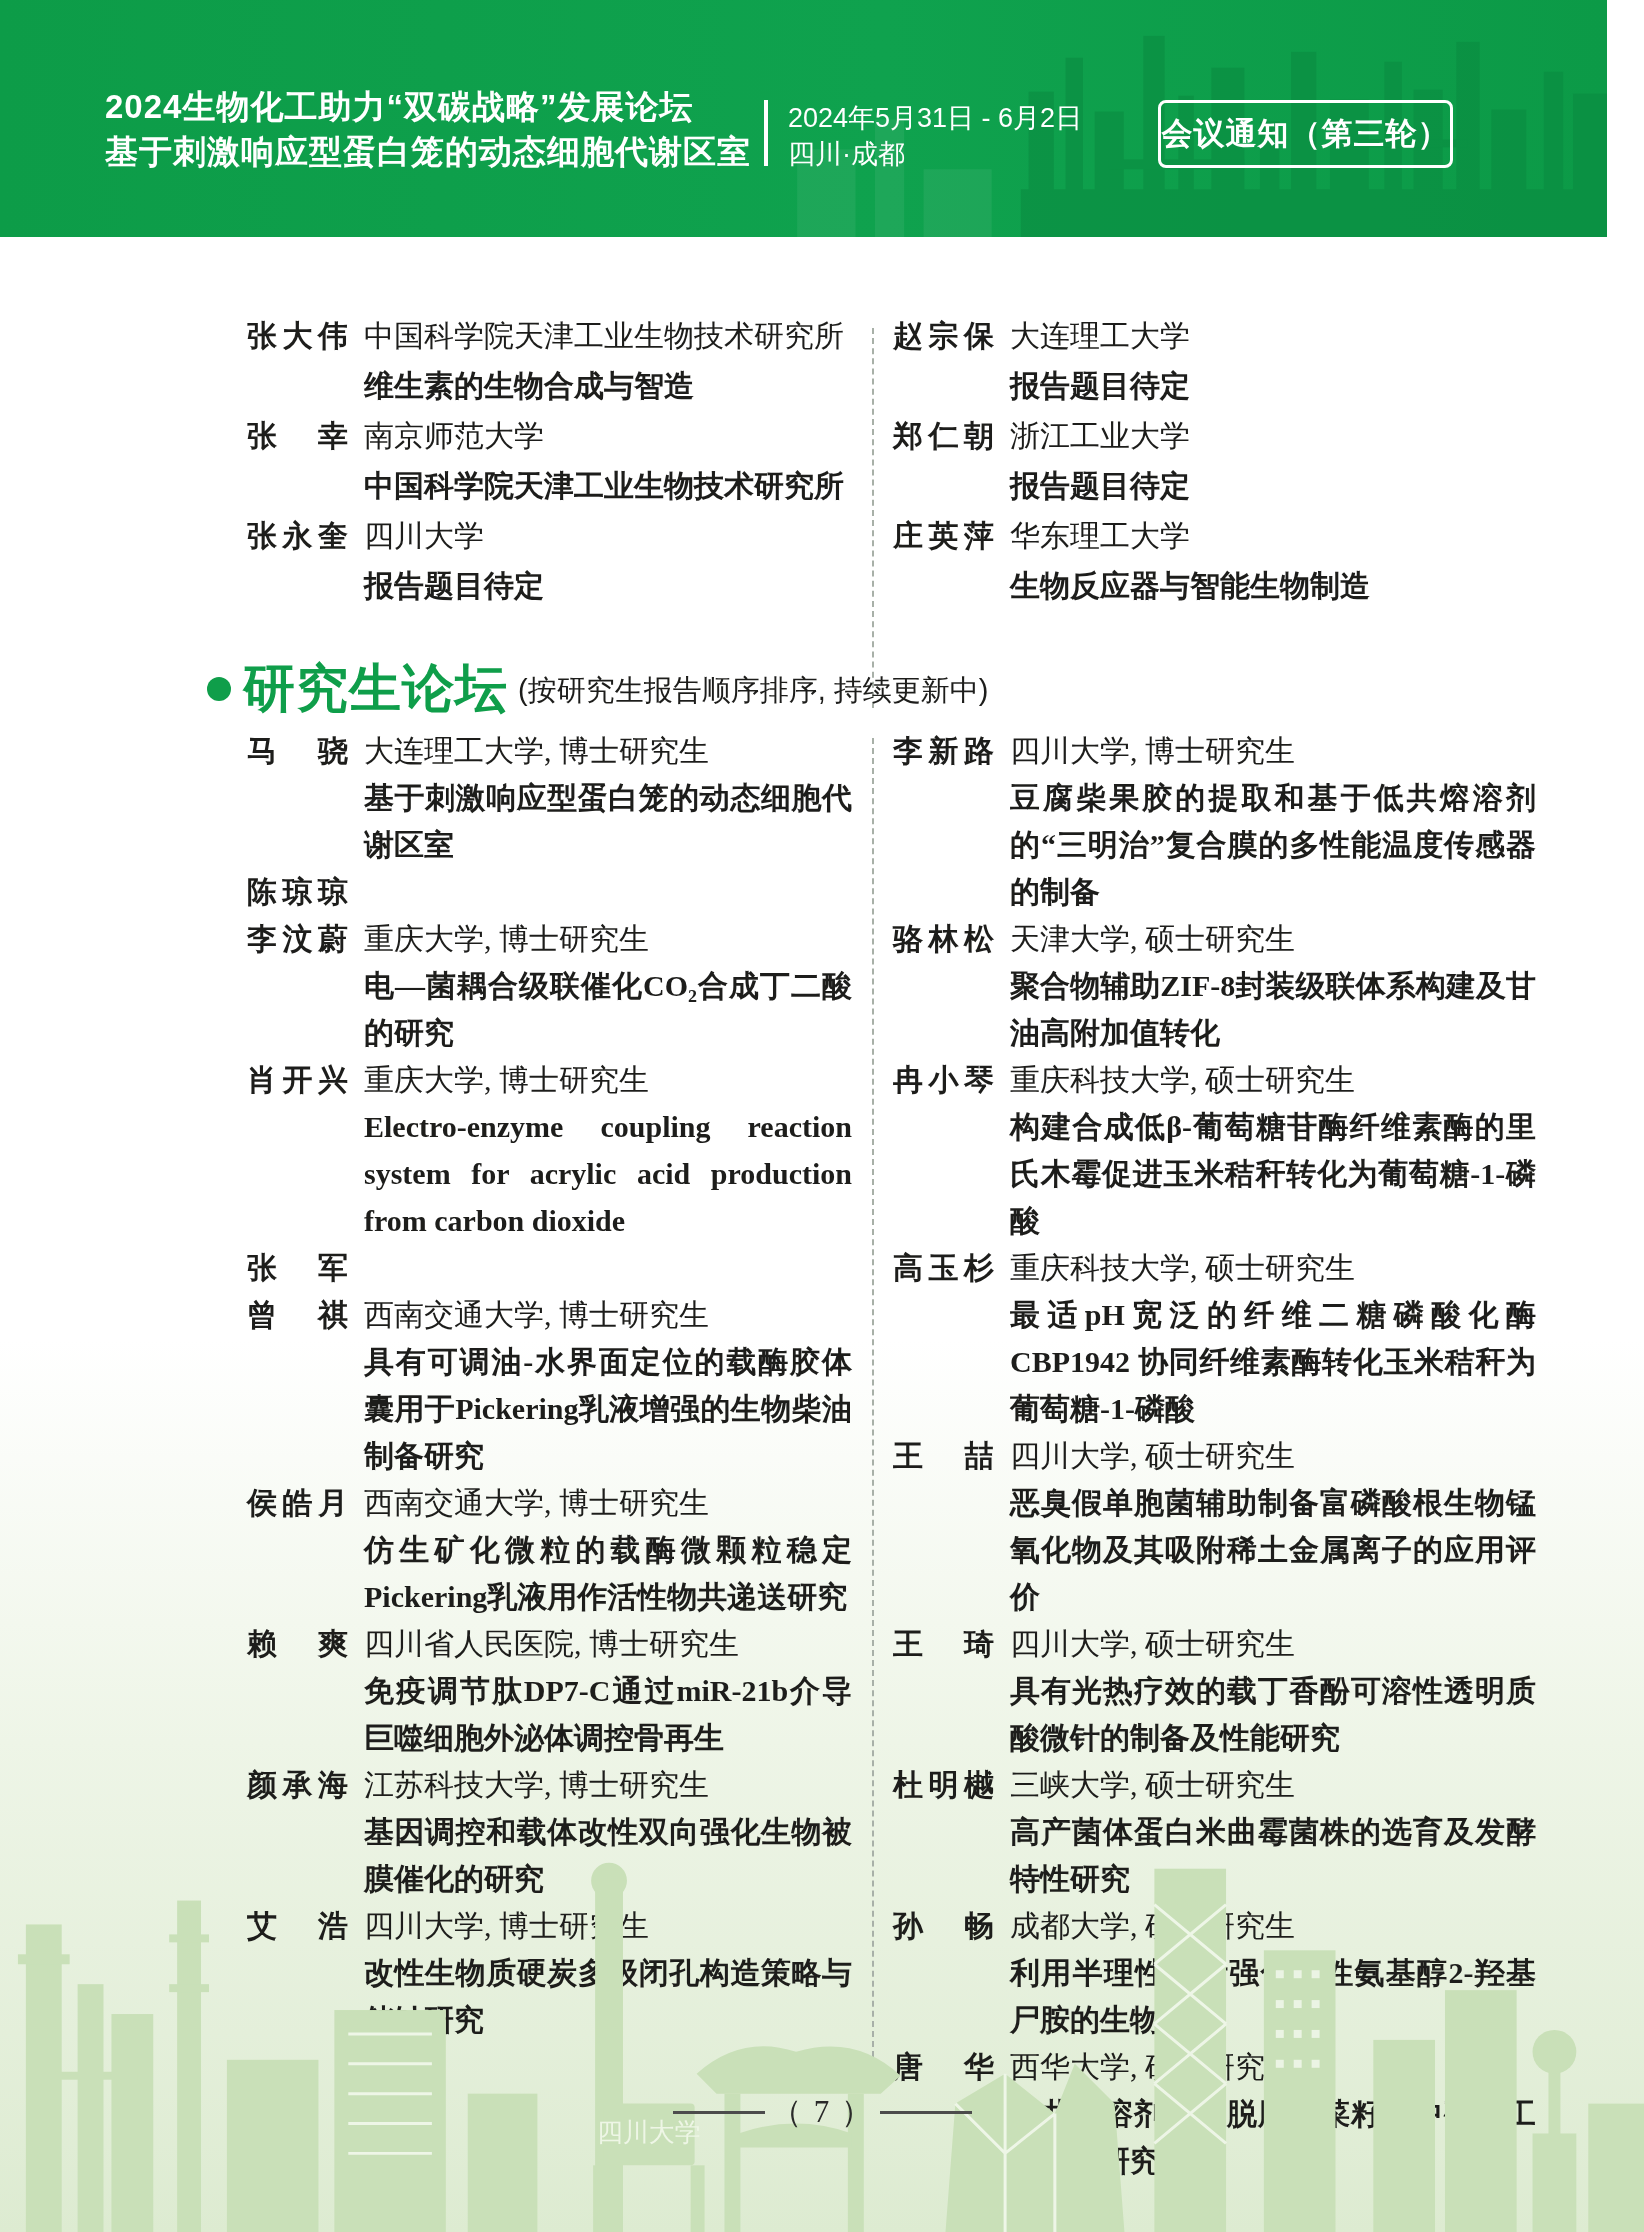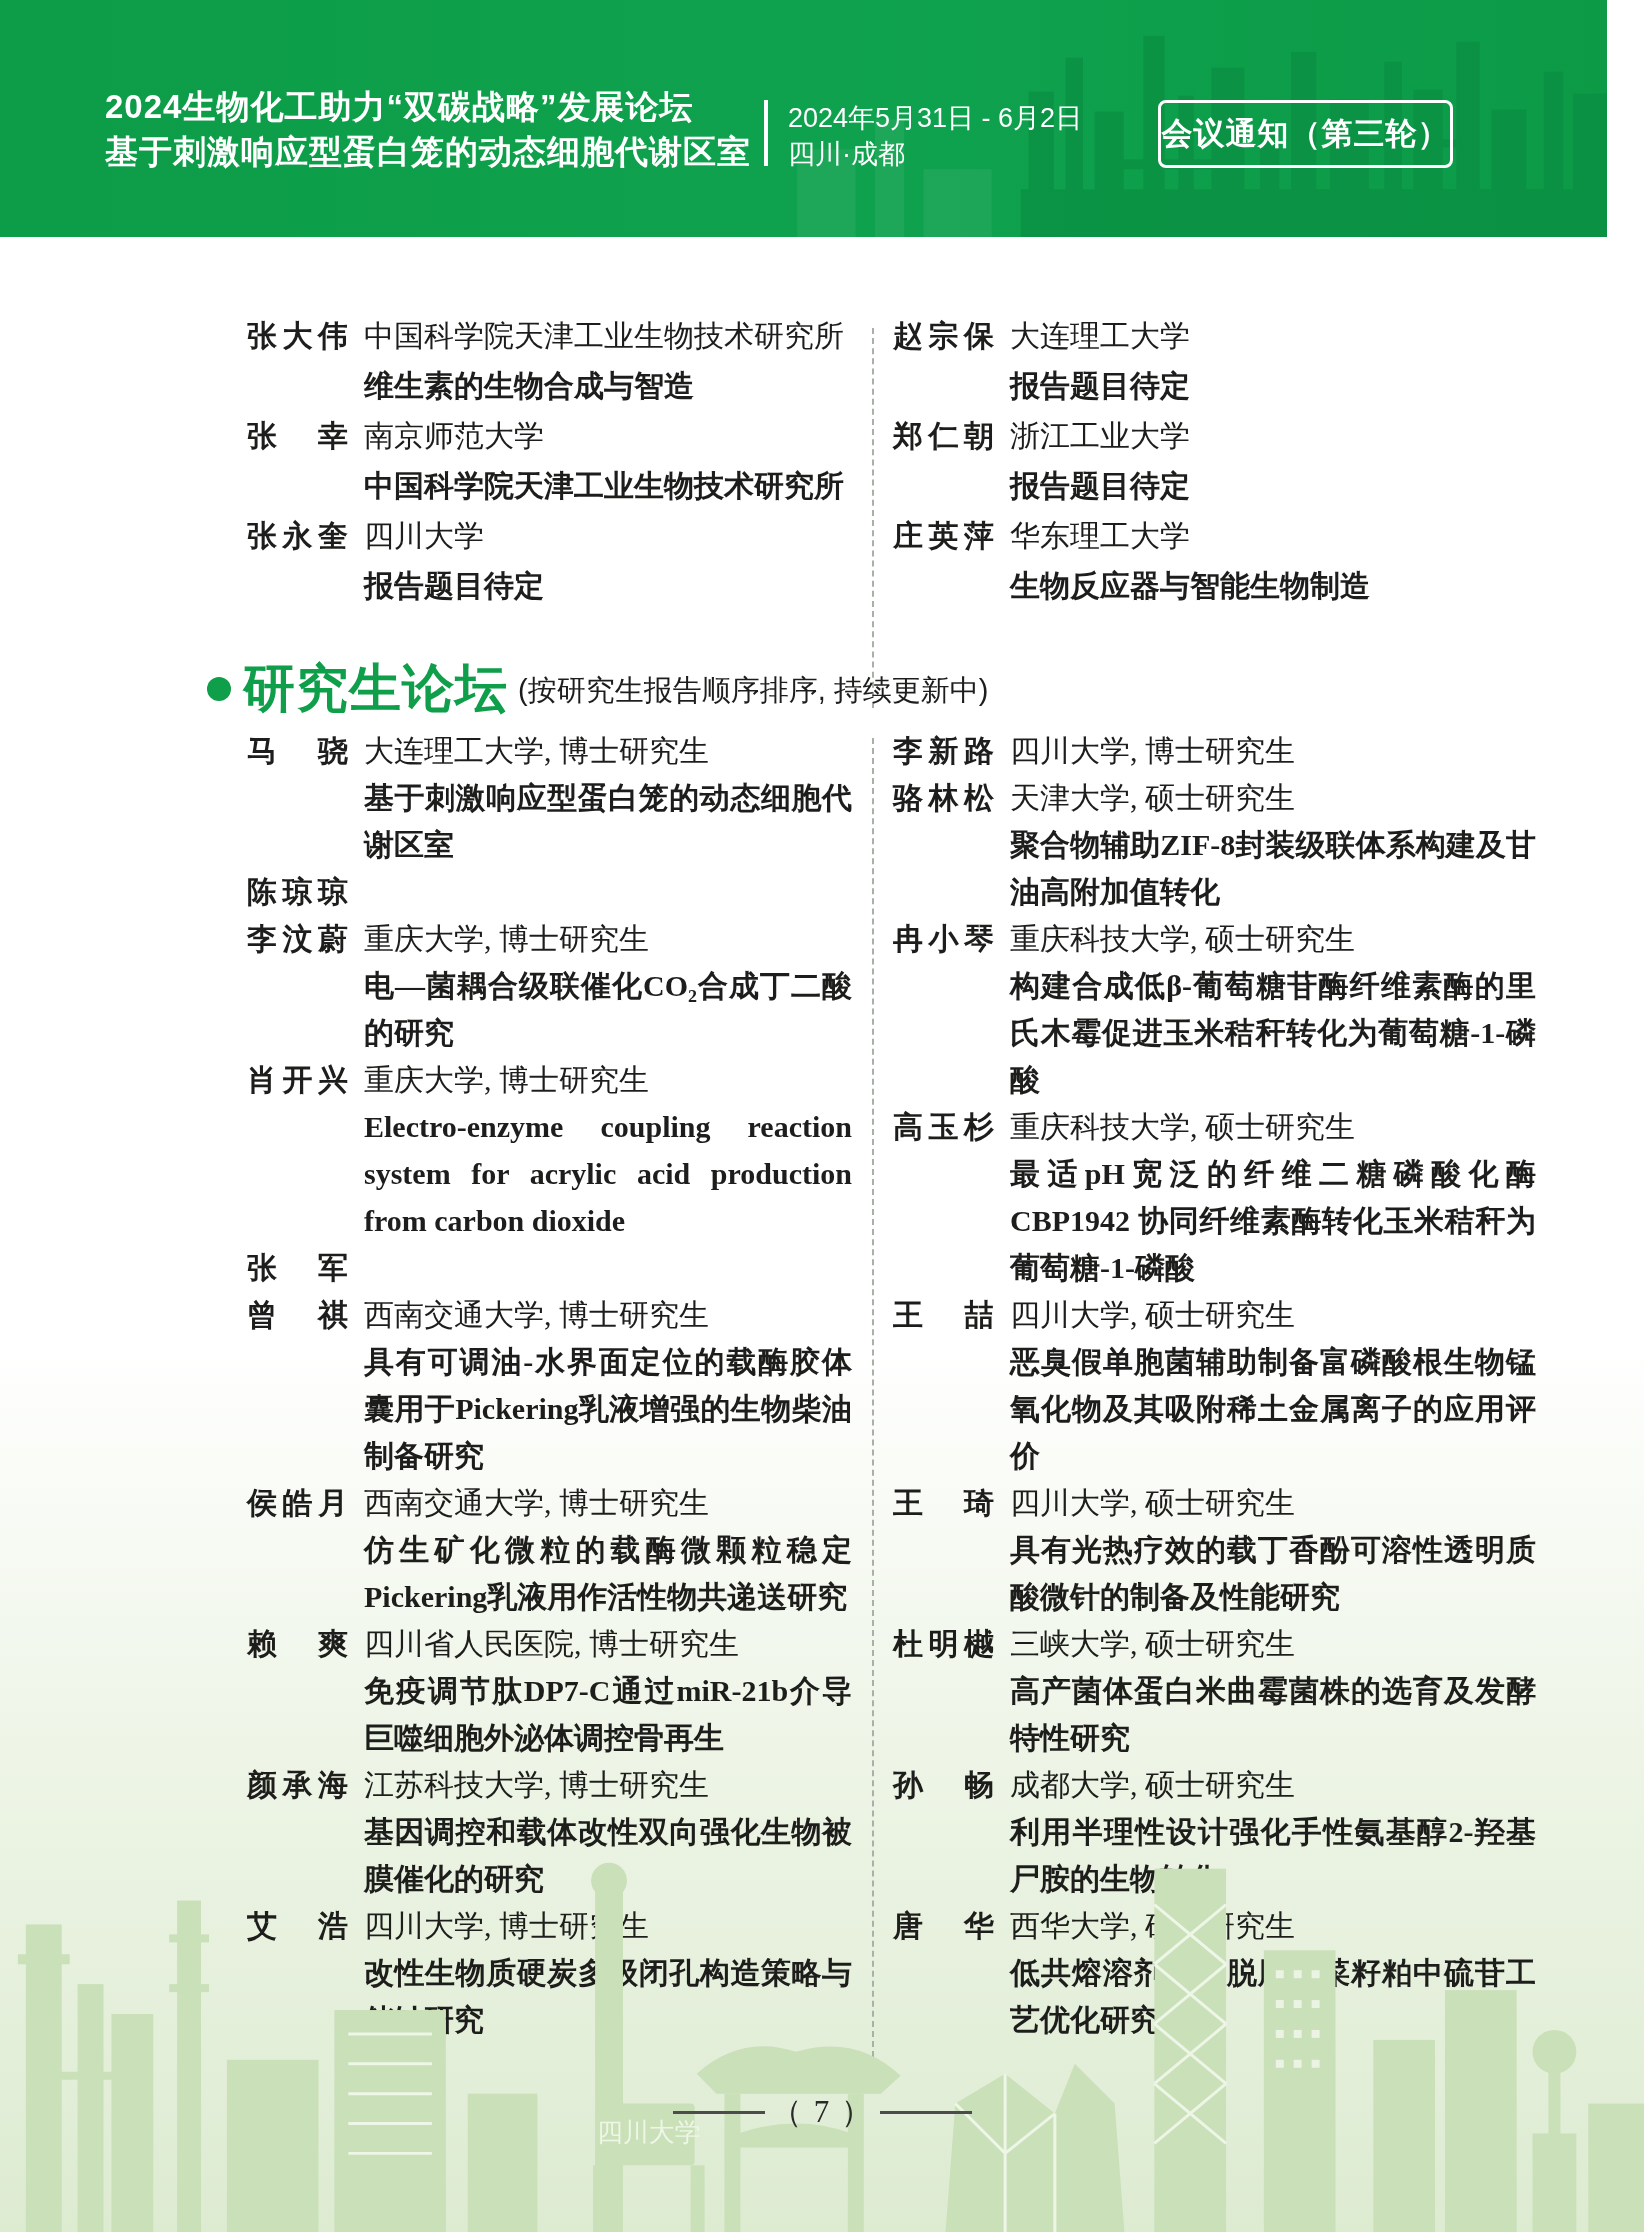--- a/index.html
+++ b/index.html
@@ -211,20 +211,21 @@
         <div class="ttl">改性生物质硬炭多级闭孔构造策略与储钠研究</div>
       </div>
     </div>
   </div>
 
   <div class="col forum-right">
     <div class="entry">
       <div class="nm">李新路</div>
       <div class="ct">
         <div class="aff">四川大学, 博士研究生</div>
+        <div class="ttl">豆腐柴果胶的提取和基于低共熔溶剂的“三明治”复合膜的多性能温度传感器的制备</div>
       </div>
     </div>
     <div class="entry">
       <div class="nm">骆林松</div>
       <div class="ct">
         <div class="aff">天津大学, 硕士研究生</div>
         <div class="ttl">聚合物辅助ZIF-8封装级联体系构建及甘油高附加值转化</div>
       </div>
     </div>
     <div class="entry">

